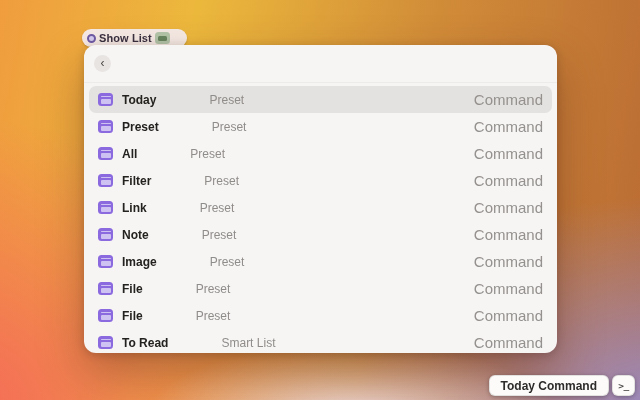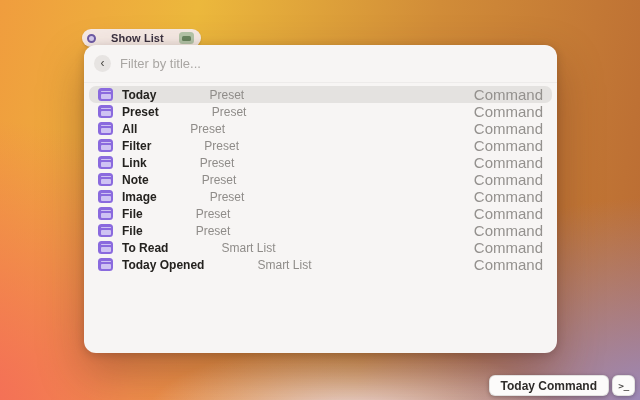--- a/index.html
+++ b/index.html
@@ -9,21 +9,21 @@
     background:
       radial-gradient(46% 26% at 55% 104%, rgba(238,221,232,0.95), rgba(238,221,232,0) 70%),
       radial-gradient(75% 85% at 102% 102%, #9b8ac0 0%, rgba(155,138,192,0) 62%),
       radial-gradient(95% 110% at -8% 102%, #f5695a 0%, rgba(245,105,90,0) 66%),
       linear-gradient(100deg, #f09d3e 0%, #ecb83c 28%, #d18c38 62%, #b96a33 100%);
   }
 
   
   .chip {
     position:absolute; left:82px; top:29px; height:18px;
-    display:flex; align-items:center; gap:15px; padding:0 7px 0 5px;
+    display:flex; align-items:center; gap:3px; padding:0 17px 0 5px;
     background:rgba(246,240,244,0.92); border-radius:9px;
     box-shadow:0 1px 2px rgba(0,0,0,0.18);
   }
   .gear-dot { width:9px; height:9px; border-radius:50%; border:2.5px solid #6e5ba6; background:#d6cdef; }
   .chip-label { font-size:11px; font-weight:700; color:#38303f; letter-spacing:0.1px; }
   .chip-badge { width:15px; height:12px; border-radius:3.5px; background:#b3c6a9; position:relative; }
   .chip-badge::after { content:""; position:absolute; left:3px; right:3px; top:3.5px; height:5px; border-radius:1.5px; background:#67865f; }
 
   
   .panel {
@@ -42,21 +42,21 @@
     padding-bottom:1px;
   }
   .search-input {
     flex:1; margin-left:9px; border:none; outline:none; background:transparent;
     font-family:"Liberation Sans", sans-serif; font-size:13px; color:#3a3836;
   }
   .search-input::placeholder { color:#a9a6a3; }
 
   .list { padding-top:3px; }
   .row {
-    height:17px; margin:0 5px; padding:0 9px; border-radius:7px;
+    height:27px; margin:0 5px; padding:0 9px; border-radius:7px;
     display:flex; align-items:center; cursor:pointer;
   }
   .row.selected { background:#e4e2e0; }
   .list-icon { width:15px; height:13px; border-radius:3.5px; background:#8a6ade; position:relative; flex:0 0 auto; }
   .list-icon::before { content:""; position:absolute; left:2.5px; right:2.5px; top:2.5px; height:1.5px; background:#cec2f3; border-radius:1px; }
   .list-icon::after  { content:""; position:absolute; left:2.5px; right:2.5px; top:6px;  height:4.5px; background:#cec2f3; border-radius:1px; }
   .row-title { margin-left:9px; font-size:12px; font-weight:700; color:#24221f; white-space:nowrap; }
   .row-subtitle { margin-left:9px; font-size:12px; color:#8f8c89; white-space:nowrap;padding-left:44px; }
   .row-accessory { margin-left:auto; font-size:15px; color:#94918e; }
 
@@ -86,21 +86,20 @@
     <span class="gear-dot"></span>
     <span class="chip-label">Show List</span>
     <span class="chip-badge"></span>
   </div>
 
   <div class="panel">
     <div class="searchbar">
       <div class="back-btn">
         <span>‹</span>
       </div>
-      <input class="search-input" type="text" placeholder="Filter by title..." style="">
     </div>
 
     <div class="list">
 
     <div class="row selected">
           <span class="list-icon"></span>
           <span class="row-title">Today</span>
           <span class="row-subtitle">Preset</span>
           <span class="row-accessory">Command</span>
         </div>

